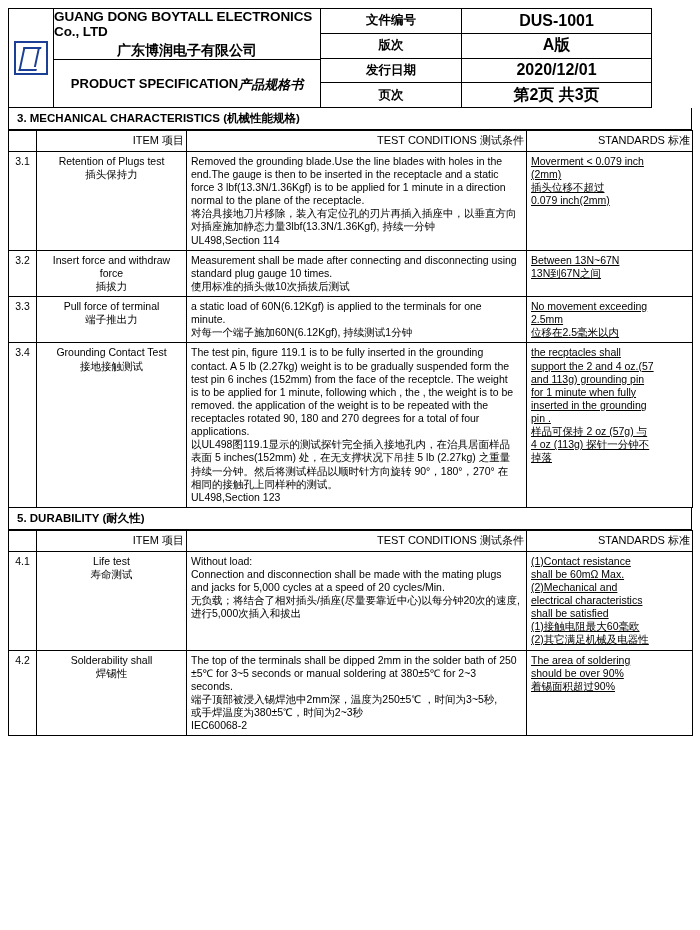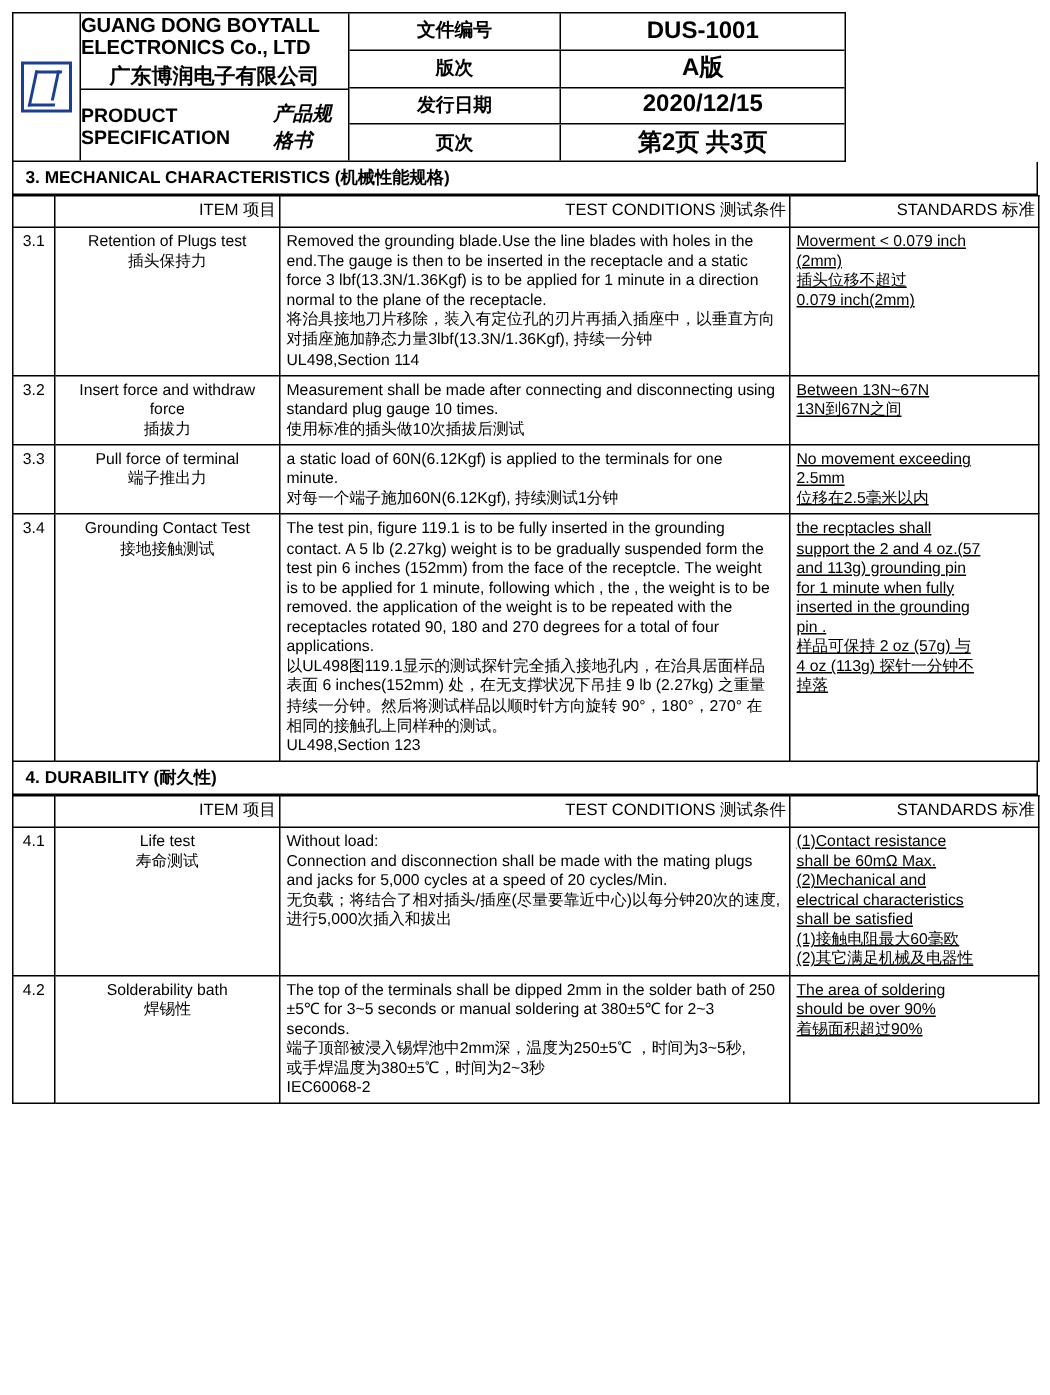--- a/index.html
+++ b/index.html
@@ -20,21 +20,21 @@
     height: 930px;
     box-sizing: border-box;
     padding: 8px 8px 6px 8px;
   }
 
   
   .header {
     display: flex;
     border: 1.5px solid #000;
     box-sizing: border-box;
-    width: 556px;
+    width: 644px;
     height: 100px;
   }
   .logo-cell {
     width: 44px;
     border-right: 1.5px solid #000;
     display: flex;
     align-items: center;
     justify-content: center;
   }
   .logo-box {
@@ -212,21 +212,21 @@
       <div class="meta-row">
         <div class="meta-label">文件编号</div>
         <div class="meta-value">DUS-1001</div>
       </div>
       <div class="meta-row">
         <div class="meta-label">版次</div>
         <div class="meta-value">A版</div>
       </div>
       <div class="meta-row">
         <div class="meta-label">发行日期</div>
-        <div class="meta-value">2020/12/15</div>
+        <div class="meta-value">2020/12/01</div>
       </div>
       <div class="meta-row">
         <div class="meta-label">页次</div>
         <div class="meta-value">第2页  共3页</div>
       </div>
     </div>
   </div>
 
   <div class="section-bar">3. MECHANICAL CHARACTERISTICS  (机械性能规格)</div>
 
@@ -311,41 +311,41 @@
       </td>
       <td class="cond">
         <span class="line">The test pin, figure 119.1 is to be fully inserted in the grounding</span>
         <span class="line">contact. A 5 lb (2.27kg) weight is to be gradually suspended form the</span>
         <span class="line">test pin 6 inches (152mm) from the face of the receptcle. The weight</span>
         <span class="line">is to be applied for 1 minute, following which , the , the weight is to be</span>
         <span class="line">removed. the application of the weight is to be repeated with the</span>
         <span class="line">receptacles rotated 90, 180 and 270 degrees for a total of four</span>
         <span class="line">applications.</span>
         <span class="line">以UL498图119.1显示的测试探针完全插入接地孔内，在治具居面样品</span>
-        <span class="line">表面 6 inches(152mm) 处，在无支撑状况下吊挂 9 lb (2.27kg) 之重量</span>
+        <span class="line">表面 5 inches(152mm) 处，在无支撑状况下吊挂 5 lb (2.27kg) 之重量</span>
         <span class="line">持续一分钟。然后将测试样品以顺时针方向旋转 90°，180°，270° 在</span>
         <span class="line">相同的接触孔上同样种的测试。</span>
         <span class="line">UL498,Section 123</span>
       </td>
       <td class="std">
         <span class="line">the recptacles shall</span>
         <span class="line">support the 2 and 4 oz.(57</span>
         <span class="line">and 113g) grounding pin</span>
         <span class="line">for 1 minute when fully</span>
         <span class="line">inserted in the grounding</span>
         <span class="line">pin .</span>
         <span class="line">样品可保持 2 oz (57g)  与</span>
         <span class="line">4 oz (113g) 探针一分钟不</span>
         <span class="line">掉落</span>
       </td>
     </tr>
   </tbody>
     </table>
 
-  <div class="section-bar">4. DURABILITY  (耐久性)</div>
+  <div class="section-bar">5. DURABILITY  (耐久性)</div>
 
   <table class="spec">
     <colgroup>
       <col class="col-no">
         <col class="col-item">
         <col class="col-cond">
         <col class="col-std">
     </colgroup>
     <tbody>
         <tr>
@@ -375,21 +375,21 @@
         <span class="line">electrical characteristics</span>
         <span class="line">shall be satisfied</span>
         <span class="line">(1)接触电阻最大60毫欧</span>
         <span class="line">(2)其它满足机械及电器性</span>
       </td>
     </tr>
 
     <tr>
       <td class="no">4.2</td>
       <td class="item">
-        <span class="en">Solderability bath</span>
+        <span class="en">Solderability shall</span>
         <span class="cn">焊锡性</span>
       </td>
       <td class="cond">
         <span class="line">The top of the terminals shall be dipped 2mm in the solder bath of 250</span>
         <span class="line">±5℃  for 3~5 seconds or manual soldering at 380±5℃  for 2~3</span>
         <span class="line">seconds.</span>
         <span class="line">端子顶部被浸入锡焊池中2mm深，温度为250±5℃ ，时间为3~5秒,</span>
         <span class="line">或手焊温度为380±5℃，时间为2~3秒</span>
         <span class="line">IEC60068-2</span>
       </td>

